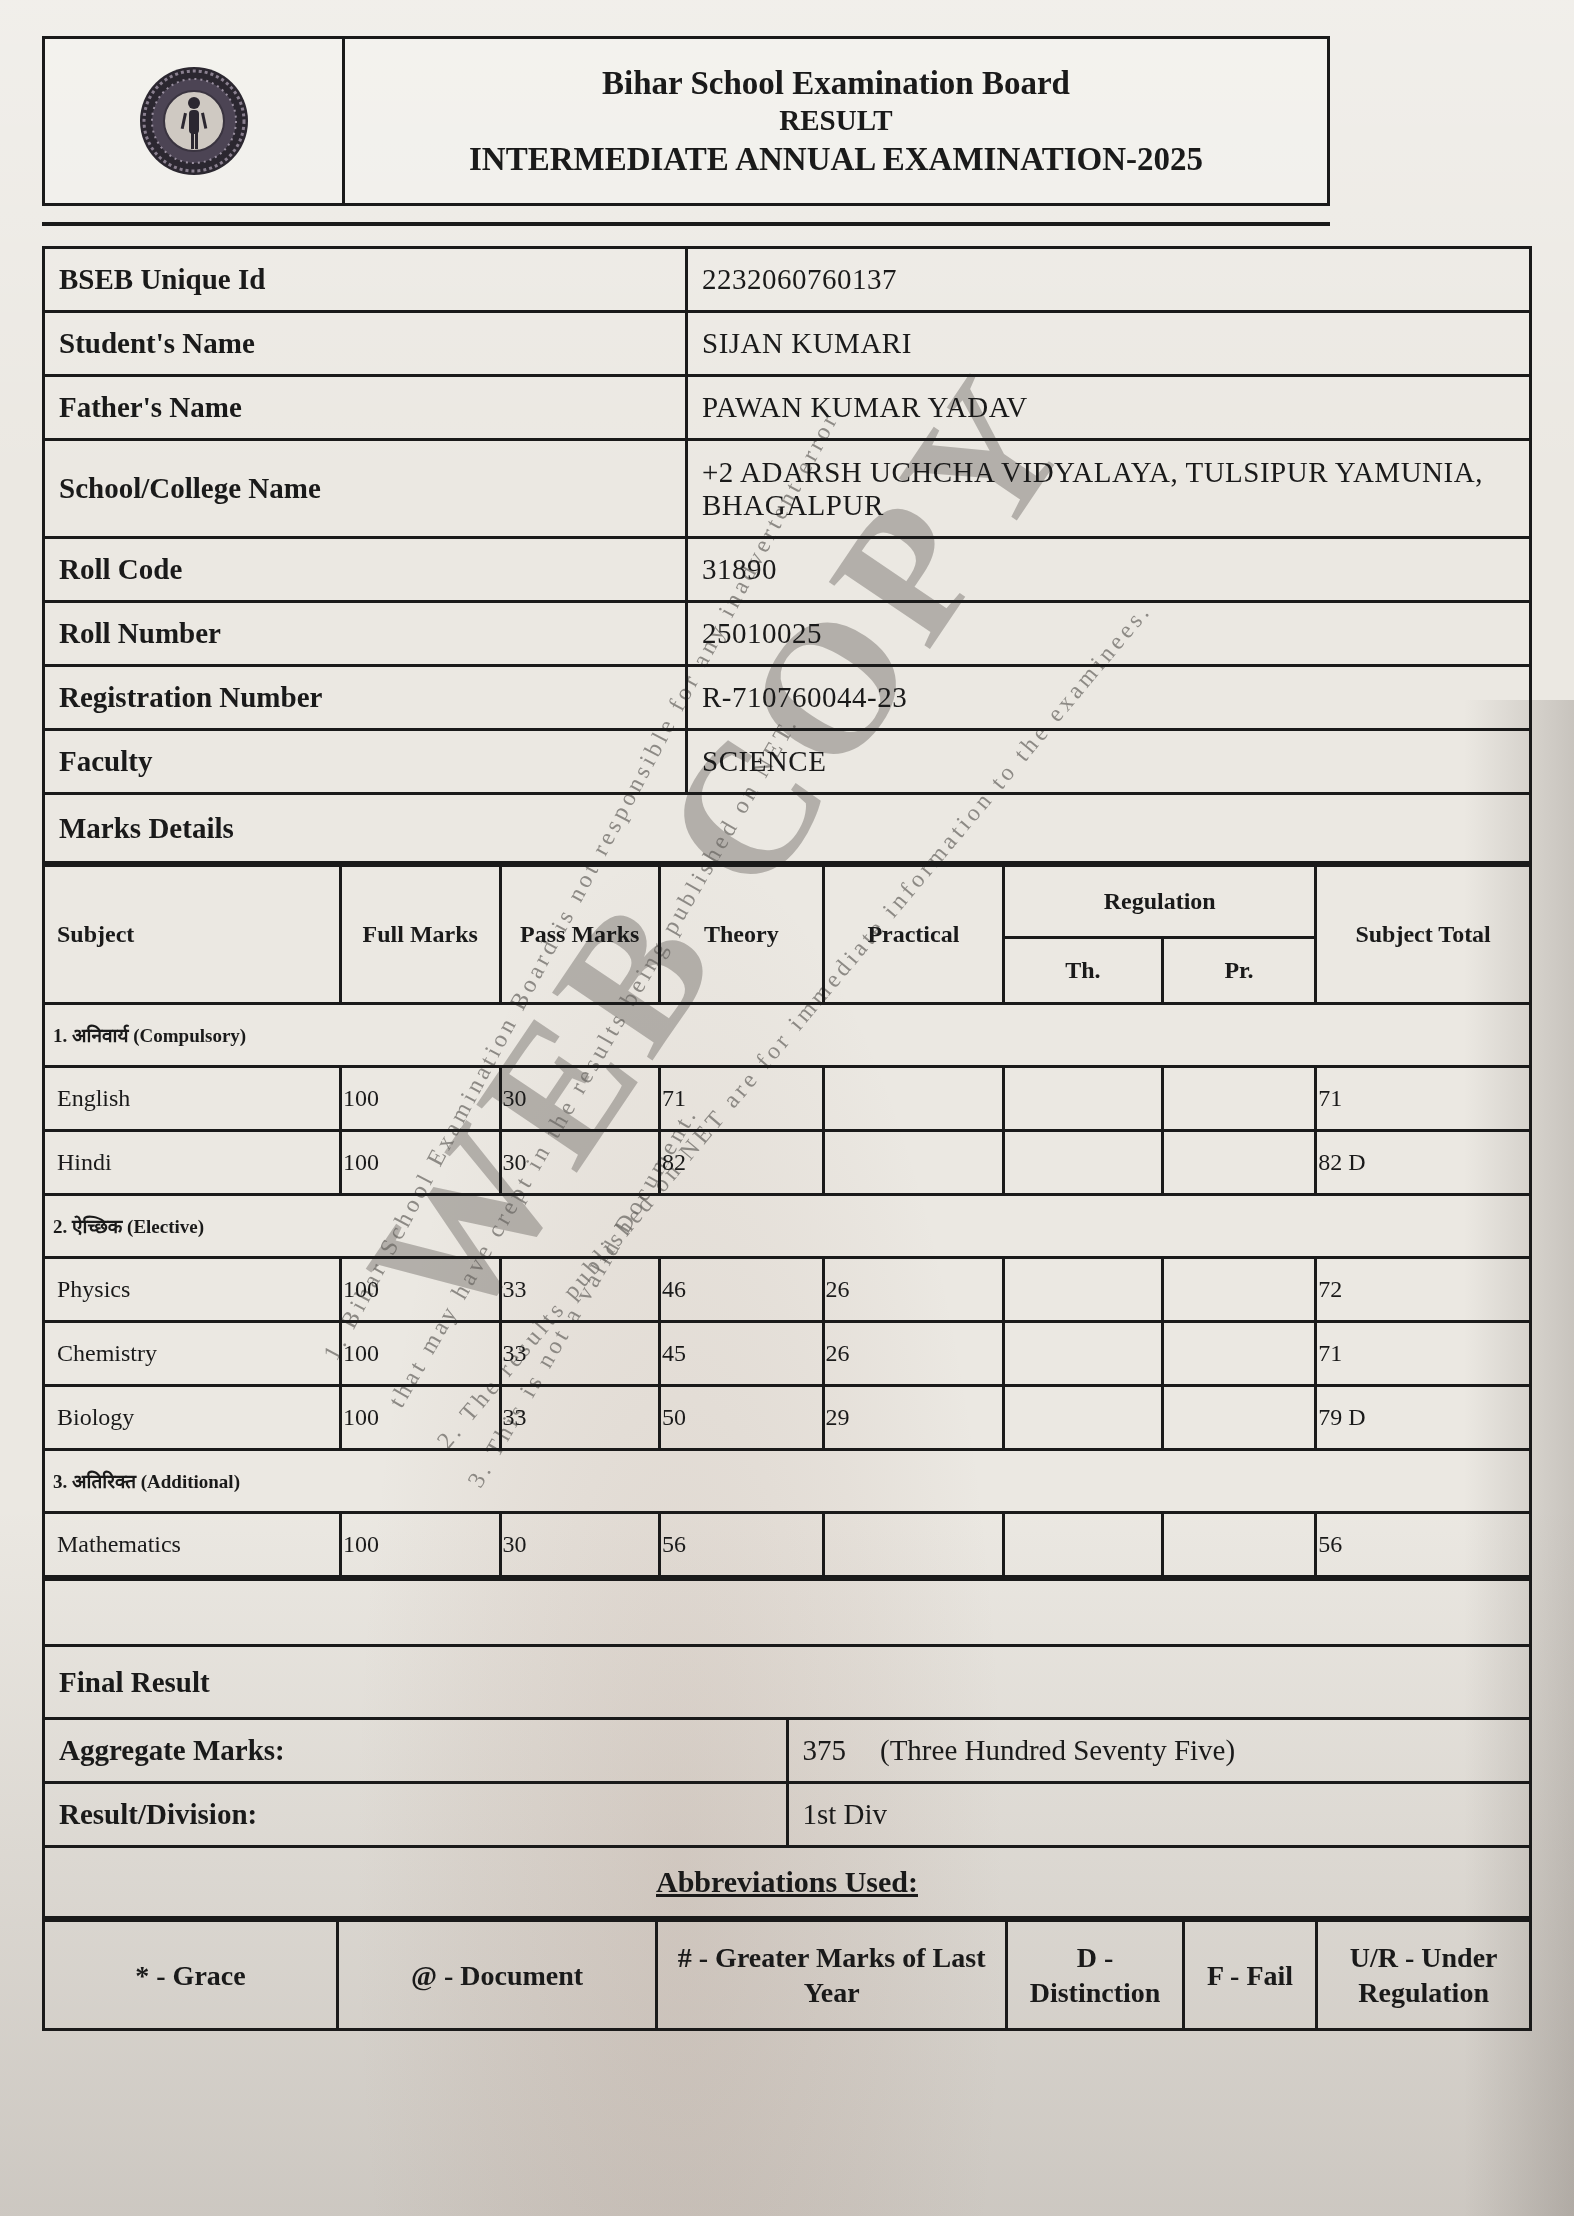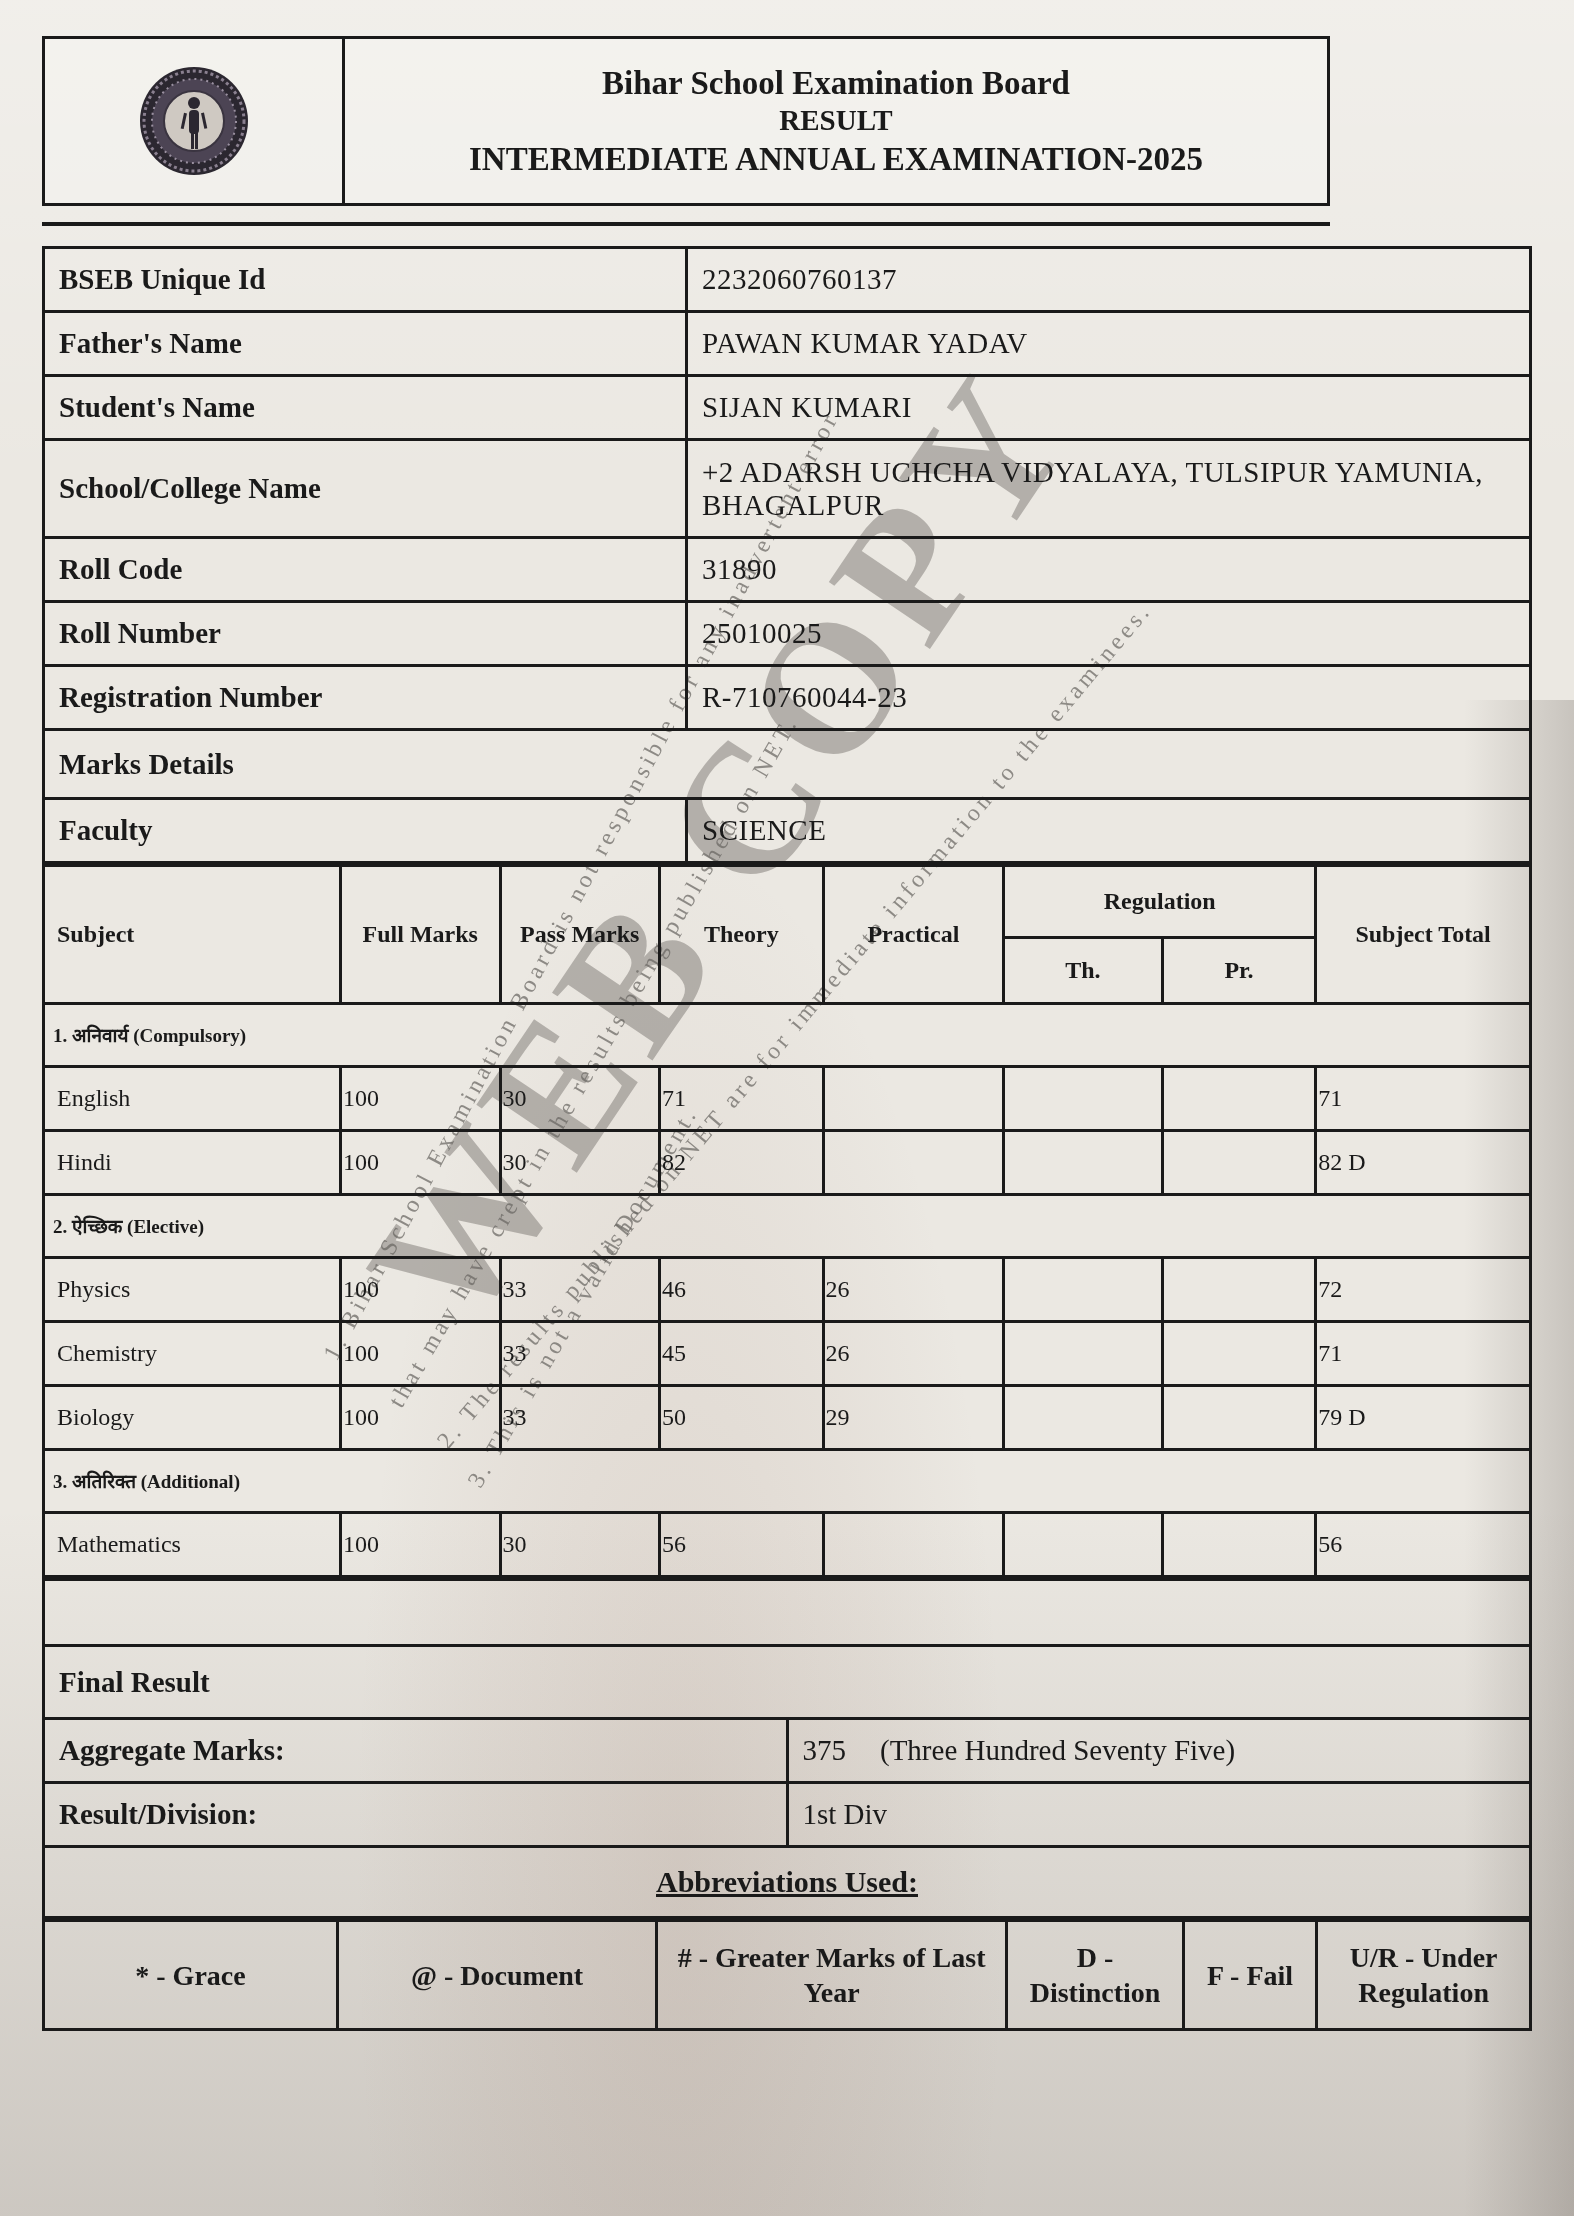--- a/index.html
+++ b/index.html
@@ -111,49 +111,49 @@
 
   <hr class="rule">
 
   <table class="details">
     <tbody>
         <tr>
       <td class="lbl">BSEB Unique Id</td>
       <td class="val">2232060760137</td>
     </tr>
     <tr>
+      <td class="lbl">Student's Name</td>
+      <td class="val">SIJAN KUMARI</td>
+    </tr>
+    <tr>
       <td class="lbl">Father's Name</td>
       <td class="val">PAWAN KUMAR YADAV</td>
-    </tr>
-    <tr>
-      <td class="lbl">Student's Name</td>
-      <td class="val">SIJAN KUMARI</td>
     </tr>
     <tr class="tall">
       <td class="lbl">School/College Name</td>
       <td class="val">+2 ADARSH UCHCHA VIDYALAYA, TULSIPUR YAMUNIA, BHAGALPUR</td>
     </tr>
     <tr>
       <td class="lbl">Roll Code</td>
       <td class="val">31890</td>
     </tr>
     <tr>
       <td class="lbl">Roll Number</td>
       <td class="val">25010025</td>
     </tr>
     <tr>
       <td class="lbl">Registration Number</td>
       <td class="val">R-710760044-23</td>
     </tr>
     <tr>
-      <td class="sect" colspan="2">Marks Details</td>
-    </tr>
-    <tr>
       <td class="lbl">Faculty</td>
       <td class="val">SCIENCE</td>
+    </tr>
+    <tr>
+      <td class="sect" colspan="2">Marks Details</td>
     </tr>
   </tbody>
     </table>
 
   <table class="marks">
     <colgroup>
       <col style="width:296px">
         <col style="width:159px">
         <col style="width:159px">
         <col style="width:163px">

